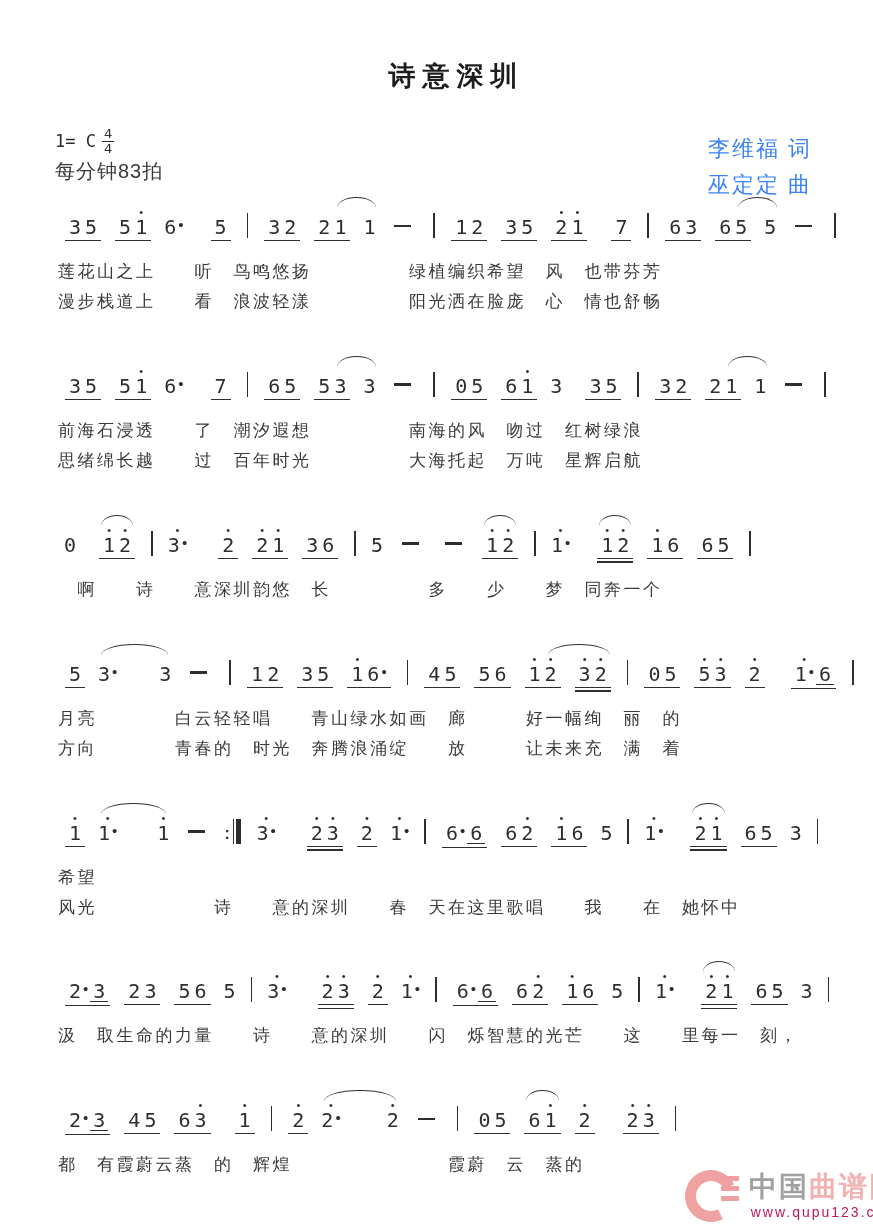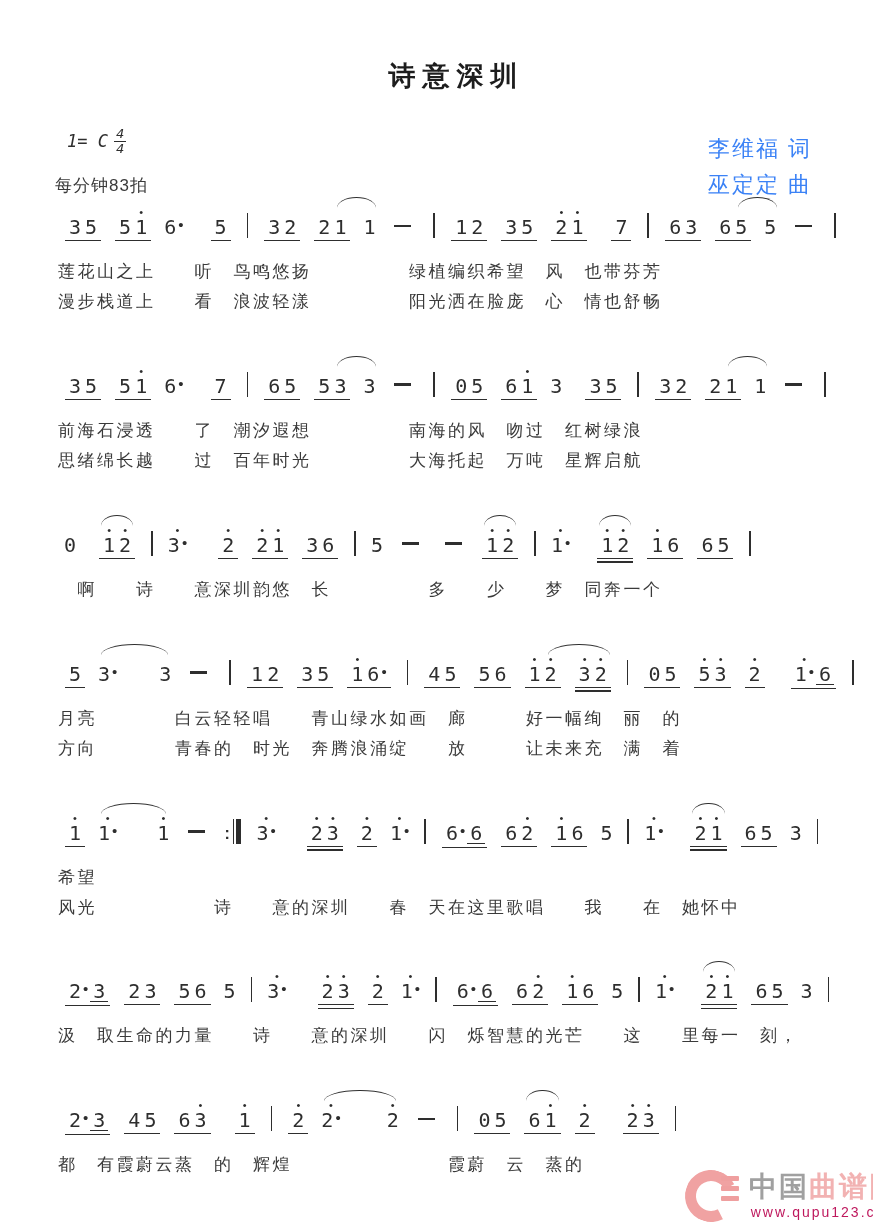--- a/index.html
+++ b/index.html
@@ -3,27 +3,27 @@
 <meta charset="utf-8">
 <style>
   html,body{margin:0;padding:0;background:#ffffff;}
   #page{position:relative;width:873px;height:1230px;background:#fff;overflow:hidden;
         font-family:"Liberation Sans",sans-serif;color:#333;padding-left:40px;}
 
   
   .title{position:absolute;top:58px;left:0;width:100%;text-align:center;
          font-family:"DejaVu Serif",serif;font-weight:700;font-size:27px;
          letter-spacing:7px;color:#1d1d1d;}
-  .keysig{position:absolute;top:127px;left:67px;font-size:17px;color:#2e2e2e;
-          font-family:"DejaVu Sans Mono",monospace;font-style:italic;}
+  .keysig{position:absolute;top:127px;left:55px;font-size:17px;color:#2e2e2e;
+          font-family:"DejaVu Sans Mono",monospace;}
   .frac{display:inline-block;text-align:center;vertical-align:-6px;margin-left:6px;
         font-size:13px;line-height:1.05;font-family:"DejaVu Sans",sans-serif;}
   .frac .num{display:block;border-bottom:1.2px solid #2e2e2e;padding:0 2px;}
   .frac .den{display:block;padding:0 2px;}
-  .tempo{position:absolute;top:174px;left:55px;font-size:17px;color:#3a3a3a;letter-spacing:1px;}
+  .tempo{position:absolute;top:158px;left:55px;font-size:20px;color:#3a3a3a;letter-spacing:1px;}
   .credits{position:absolute;top:131px;right:101px;text-align:right;font-size:22px;
            color:#3b82f6;line-height:1.65;letter-spacing:2px;}
 
   
   #systems{position:absolute;left:58px;top:192px;right:36px;}
   .system{margin-bottom:37px;}
   .notes{white-space:nowrap;line-height:1;padding-top:16px;min-height:46px;}
 
   .nt{display:inline-block;text-align:center;margin:0 6px;}
   .bm .nt{margin:0 2px;}

